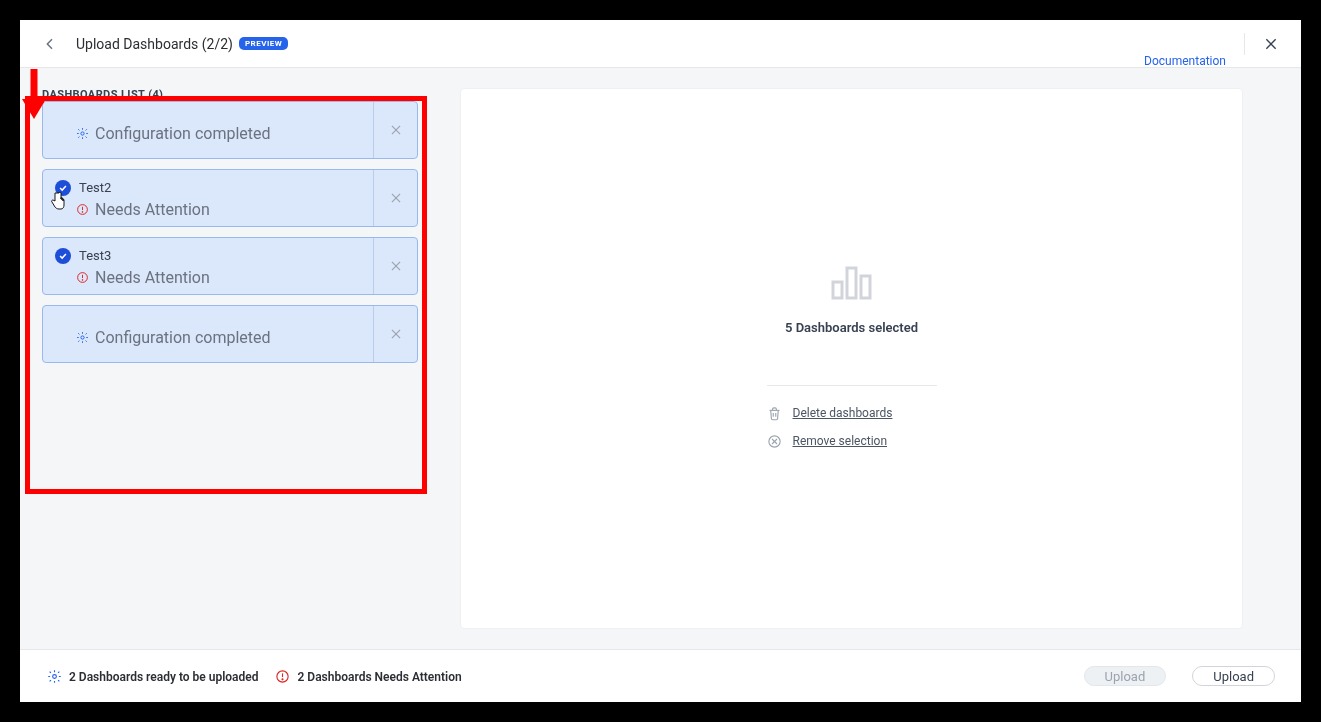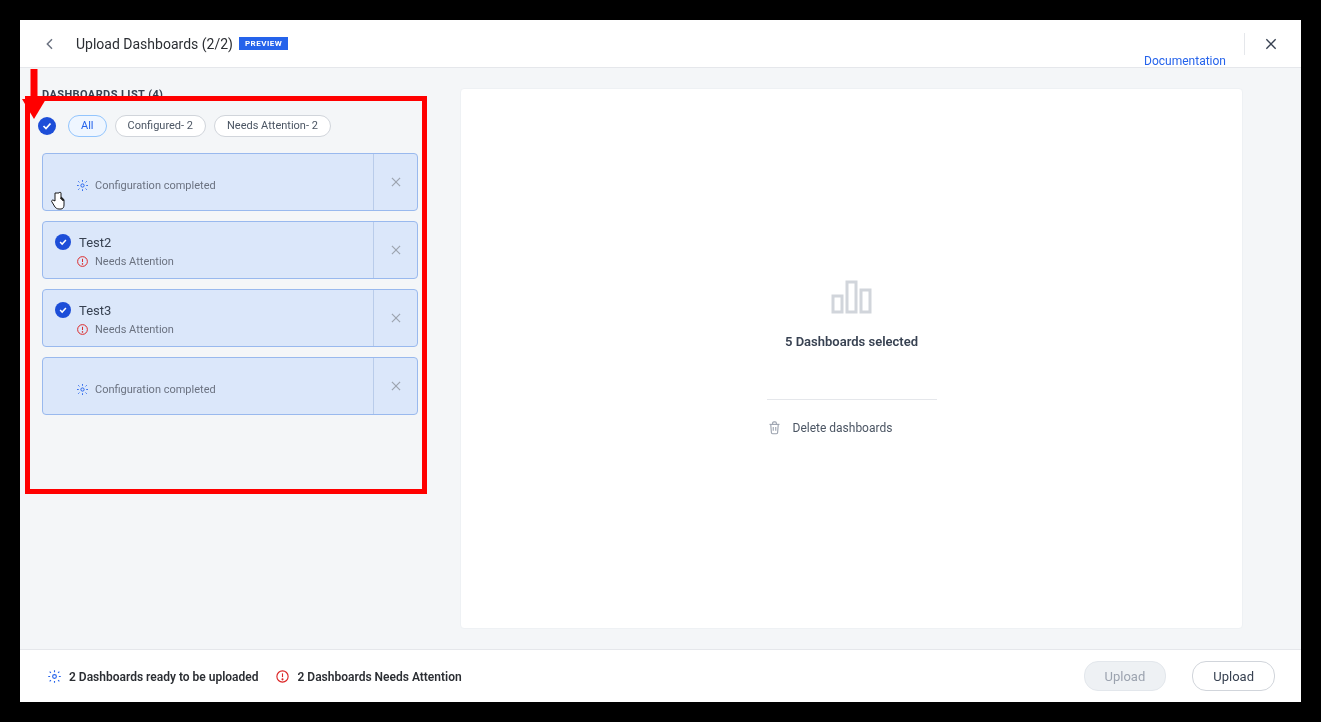--- a/index.html
+++ b/index.html
@@ -2,21 +2,21 @@
 <html><head>
 <meta charset="utf-8">
 <style>
   * { box-sizing: border-box; margin: 0; padding: 0; font-family: -apple-system, BlinkMacSystemFont, "Segoe UI", Roboto, Arial, sans-serif; }
   html, body { width: 1321px; height: 722px; background: #000; }
   .app-frame { position: absolute; left: 20px; top: 20px; width: 1281px; height: 682px; background: #fff; display: flex; flex-direction: column; }
   
   .header { height: 48px; border-bottom: 1px solid #e5e7eb; display: flex; align-items: center; padding: 0 18px; }
   .back-btn { width: 24px; height: 24px; display: flex; align-items: center; justify-content: center; color: #6b7280; cursor: pointer; margin-right: 14px; }
   .header-title { font-size: 14px; font-weight: 400; color: #2b2e33; }
-  .preview-badge { display: inline-block; background: #2563eb; color: #fff; font-size: 8px; font-weight: 700; padding: 2px 6px; border-radius: 0; margin-left: 6px; letter-spacing: .5px; vertical-align: middle; }
+  .preview-badge { display: inline-block; background: #2563eb; color: #fff; font-size: 8px; font-weight: 700; padding: 2px 6px; border-radius: 5px; margin-left: 6px; letter-spacing: .5px; vertical-align: middle; }
   .header-spacer { flex: 1; }
   .doc-link { color: #2563eb; font-size: 12px; cursor: pointer; margin-right: 18px; margin-top: 34px; }
   .header-divider { width: 1px; height: 22px; background: #e5e7eb; margin-right: 14px; }
   .close-x { width: 24px; height: 24px; display: flex; align-items: center; justify-content: center; color: #374151; cursor: pointer; }
   .close-x svg { width: 16px; height: 16px; }
   
   .body { flex: 1; background: #f4f6f8; display: flex; overflow: hidden; }
   .left-pane { width: 420px; padding: 20px 22px 10px 22px; position: relative; }
   .right-pane { flex: 1; padding: 20px 58px 20px 20px; }
   
@@ -37,42 +37,42 @@
   .card { border: 1px solid #99b9ee; border-radius: 4px; background: #dbe7fa; display: flex; align-items: stretch; margin-bottom: 10px; height: 58px; overflow: hidden; }
   .card-main { flex: 1; padding: 10px 12px 8px 12px; display: flex; flex-direction: column; justify-content: center; }
   .card-title-row { display: flex; align-items: center; gap: 8px; }
   .check-circle { width: 16px; height: 16px; border-radius: 50%; background: #1d4ed8; display: flex; align-items: center; justify-content: center; flex-shrink: 0; }
   .check-circle svg { width: 10px; height: 10px; color:#fff; }
   .card-title { font-size: 13px; color: #374151; }
   .card-sub-row { display: flex; align-items: center; gap: 6px; margin-top: 4px; padding-left: 20px; }
   .sub-icon { width: 14px; height: 14px; display:flex; align-items:center; justify-content:center; flex-shrink:0;}
   .sub-icon.cog { color: #2563eb; }
   .sub-icon.warn { color: #dc2626; }
-  .card-sub { font-size: 11px; color: #6b7280; }
+  .card-sub { font-size: 16px; color: #6b7280; }
   .card-remove { width: 44px; border-left: 1px solid #b9ccea; display: flex; align-items: center; justify-content: center; color: #9ca3af; cursor: pointer; }
   .card-remove svg { width: 14px; height: 14px; }
   
   .right-card { background: #fff; border-radius: 4px; height: 100%; display: flex; flex-direction: column; align-items: center; justify-content: center; padding: 40px; border: 1px solid #eef1f4;}
   .bars-icon { color: #d1d5db; margin-bottom: 14px; }
   .selected-title { font-size: 13px; font-weight: 600; color: #374151; margin-bottom: 30px; }
   .form-block { width: 170px; }
   .form-label { font-size: 11px; color: #6b7280; margin-bottom: 6px; display:block;}
   .select-box { position: relative; width: 100%; border: 1px solid #d1d5db; border-radius: 3px; height: 28px; display:flex; align-items:center; padding: 0 10px; font-size: 12px; color:#374151; background:#fff; cursor:pointer;}
   .select-caret { position:absolute; right:8px; color:#9ca3af; }
   .form-sep { width: 170px; height: 1px; background: #e5e7eb; margin: 20px 0 14px; }
-  .action-link { width: 170px; display: flex; align-items: center; gap: 10px; font-size: 12px; color: #4b5563; cursor: pointer; padding: 6px 0; }
+  .action-link { width: 170px; display: flex; align-items: flex-start; gap: 10px; font-size: 12px; color: #4b5563; cursor: pointer; padding: 6px 0; text-decoration: underline; }
   .action-link .ico { width: 16px; height: 16px; color: #9ca3af; display:flex; align-items:center; justify-content:center;}
   
   .footer { height: 53px; border-top: 1px solid #e5e7eb; background:#fff; display: flex; align-items: center; padding: 0 26px; gap: 16px; }
   .footer-item { display: flex; align-items: flex-end; gap: 7px; font-size: 12px; font-weight: 600; color: #2b2e33;}
   .footer-item .ico { width: 16px; height: 16px; display:flex; align-items:center; justify-content:center;}
   .footer-item.ready .ico { color: #2563eb; }
   .footer-item.attn .ico { color: #dc2626; }
   .footer-spacer { flex: 1; }
-  .btn { height: 30px; padding: 0 20px; border-radius: 14px; font-size: 13px; cursor: pointer; border: 1px solid #d1d5db; background:#fff; color:#374151; display:flex; align-items:center;}
+  .btn { height: 20px; padding: 0 20px; border-radius: 14px; font-size: 13px; cursor: pointer; border: 1px solid #d1d5db; background:#fff; color:#374151; display:flex; align-items:center;}
   .btn.primary-disabled { background: #eef1f4; border-color:#e3e7ec; color:#9ca3af; cursor: default; }
 </style>
 </head>
 <body>
 
 <div class="annotation-arrow">
   <svg width="50" height="70" viewBox="0 0 50 70">
     <path d="M32 6 L32 44" stroke="#f00" stroke-width="7" fill="none"></path>
     <path d="M20 36 L32 56 L44 36 Z" fill="#f00"></path>
   </svg>
@@ -106,30 +106,20 @@
     <div class="left-pane">
 
       <div class="hand-cursor">
         <svg width="16" height="20" viewBox="0 0 16 20">
           <path d="M5 2 v8 l-2 -1 c-1 0 -2 1 -1 2 l3 5 c1 1 2 2 4 2 h2 c2 0 3 -2 3 -4 v-5 c0 -1 -1 -1 -1 0 v1 v-2 c0 -1 -1 -1 -1 0 v1 v-2 c0 -1 -1 -1 -1 0 v1 V2 c0 -1 -2 -1 -2 0 Z" fill="#fff" stroke="#000" stroke-width="0.9"></path>
         </svg>
       </div>
 
       <div class="list-title">DASHBOARDS LIST (4)</div>
 
-      <div class="filters-row">
-        <div class="select-all">
-          <svg viewBox="0 0 24 24" fill="none" stroke="currentColor" stroke-width="3.5">
-              <polyline points="5 12 10 17 19 7"></polyline>
-            </svg>
-        </div>
-        <span class="chip active">All</span>
-        <span class="chip">Configured- 2</span>
-        <span class="chip">Needs Attention- 2</span>
-      </div>
 
       <div id="cards-host">
           <div class="card">
             <div class="card-main">
               <div class="card-sub-row">
                 <span class="sub-icon cog">
                   <svg viewBox="0 0 24 24" width="13" height="13" fill="none" stroke="currentColor" stroke-width="1.8">
                     <circle cx="12" cy="12" r="3"></circle>
                     <path d="M12 2v3M12 19v3M4.2 4.2l2.1 2.1M17.7 17.7l2.1 2.1M2 12h3M19 12h3M4.2 19.8l2.1-2.1M17.7 6.3l2.1-2.1"></path>
                   </svg>
@@ -243,20 +233,30 @@
                 <path d="M4 7h16"></path>
                 <path d="M9 7V5a2 2 0 0 1 2-2h2a2 2 0 0 1 2 2v2"></path>
                 <path d="M6 7l1 13a2 2 0 0 0 2 2h6a2 2 0 0 0 2-2l1-13"></path>
                 <path d="M10 11v6"></path>
                 <path d="M14 11v6"></path>
               </svg>
           </span>
           <span>Delete dashboards</span>
         </div>
 
+        <div class="action-link">
+          <span class="ico">
+            <svg viewBox="0 0 24 24" width="15" height="15" fill="none" stroke="currentColor" stroke-width="1.8">
+                <circle cx="12" cy="12" r="9"></circle>
+                <line x1="8" y1="8" x2="16" y2="16"></line>
+                <line x1="16" y1="8" x2="8" y2="16"></line>
+              </svg>
+          </span>
+          <span>Remove selection</span>
+        </div>
       </div>
     </div>
   </div>
 
   <div class="footer">
     <div class="footer-item ready">
       <span class="ico">
         <svg viewBox="0 0 24 24" width="15" height="15" fill="none" stroke="currentColor" stroke-width="1.8">
           <circle cx="12" cy="12" r="3"></circle>
           <path d="M12 2v3M12 19v3M4.2 4.2l2.1 2.1M17.7 17.7l2.1 2.1M2 12h3M19 12h3M4.2 19.8l2.1-2.1M17.7 6.3l2.1-2.1"></path>

